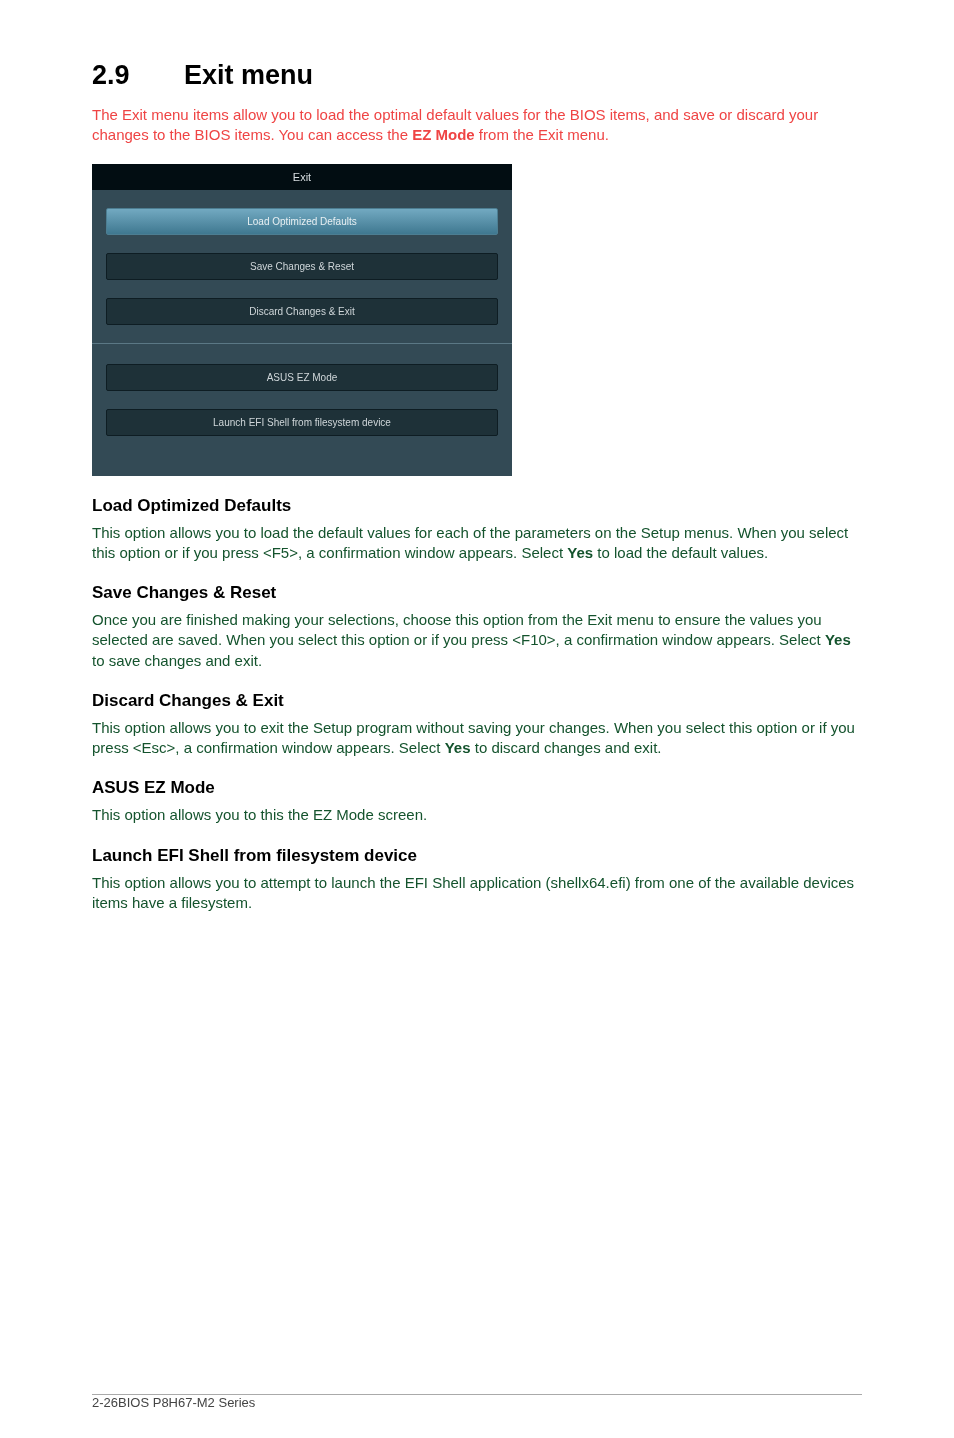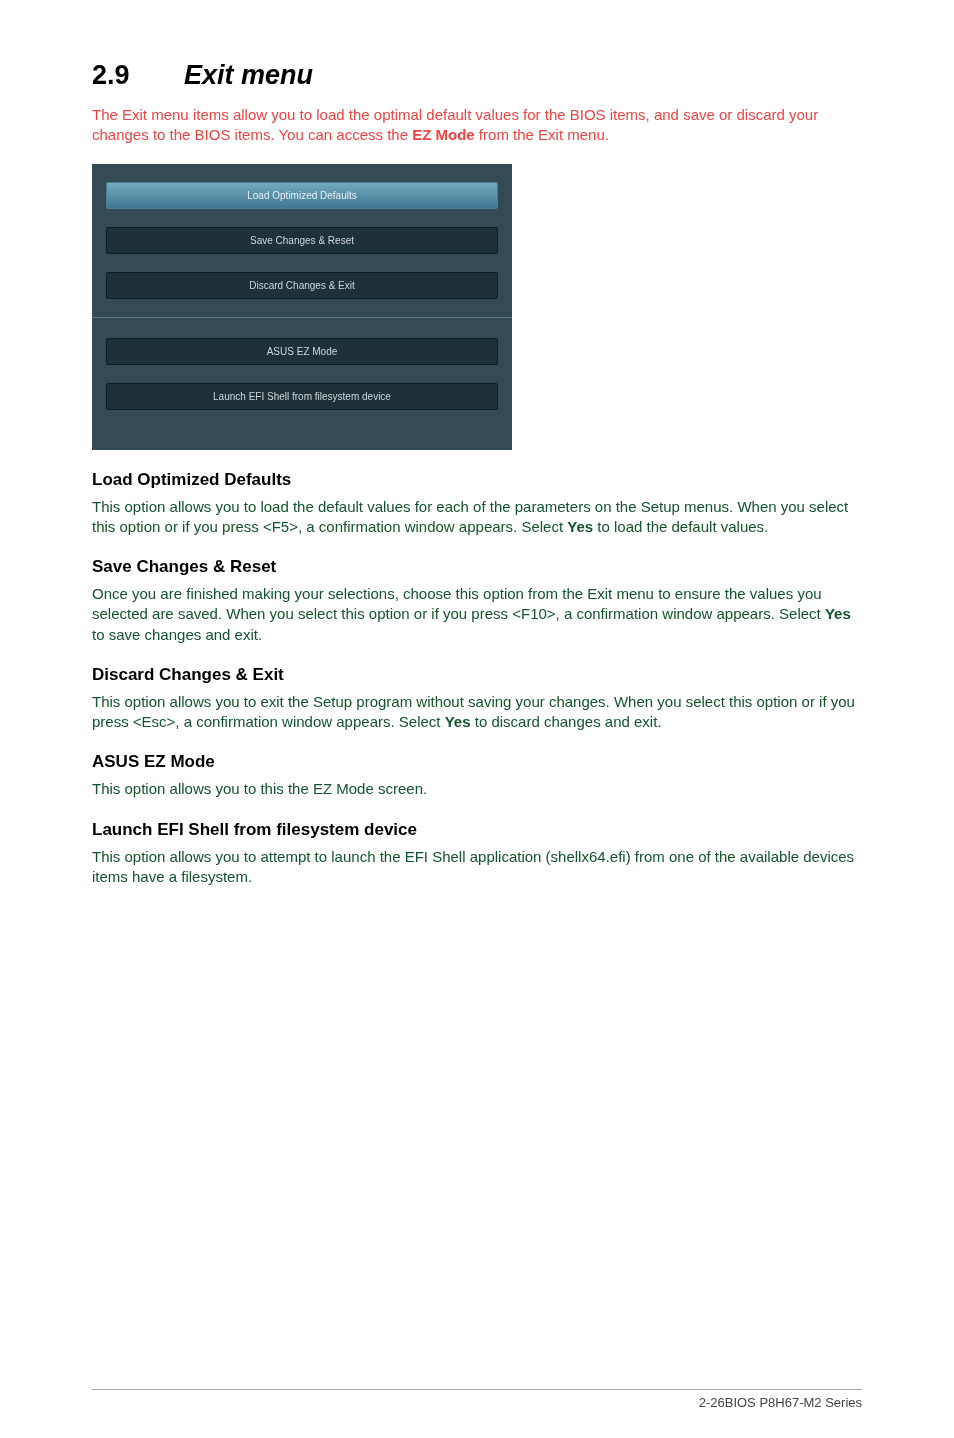--- a/index.html
+++ b/index.html
@@ -18,21 +18,20 @@
     .section-number {
       font-size: 27px;
       font-weight: bold;
       display: inline-block;
       margin-right: 50px;
     }
     .section-title {
       font-size: 27px;
       font-weight: bold;
       display: inline-block;
-      font-style: italic;
     }
     .intro-text {
       font-size: 15px;
       color: #ef4444;
       margin-top: 14px;
       line-height: 1.35;
     }
     .bold {
       font-weight: bold;
     }
@@ -82,40 +81,40 @@
       font-size: 15px;
       color: #14532d;
       line-height: 1.35;
     }
     .footer {
       position: absolute;
       bottom: 28px;
       left: 92px;
       right: 92px;
       border-top: 1px solid #aaa;
-      padding-top: 5px;
       font-size: 13px;
       color: #444;
       display: flex;
-      justify-content: flex-end;
+      justify-content: flex-start;
     }
   </style>
 </head>
 <body>
 
 <div>
   <span class="section-number">2.9</span>
   <span class="section-title">Exit menu</span>
 </div>
 
 <p class="intro-text">
   <span>The Exit menu items allow you to load the optimal default values for the BIOS items, and save or discard your changes to the BIOS items. You can access the </span><span class="bold">EZ Mode</span><span> from the Exit menu.</span>
 </p>
 
 <div class="bios-panel">
+  <div class="bios-header">Exit</div>
   <div class="bios-body">
     <div class="bios-button highlighted">Load Optimized Defaults</div>
     <div class="bios-button">Save Changes &amp; Reset</div>
     <div class="bios-button">Discard Changes &amp; Exit</div>
     <div class="bios-sep"></div>
     <div class="bios-button">ASUS EZ Mode</div>
     <div class="bios-button">Launch EFI Shell from filesystem device</div>
   </div>
 </div>
 

